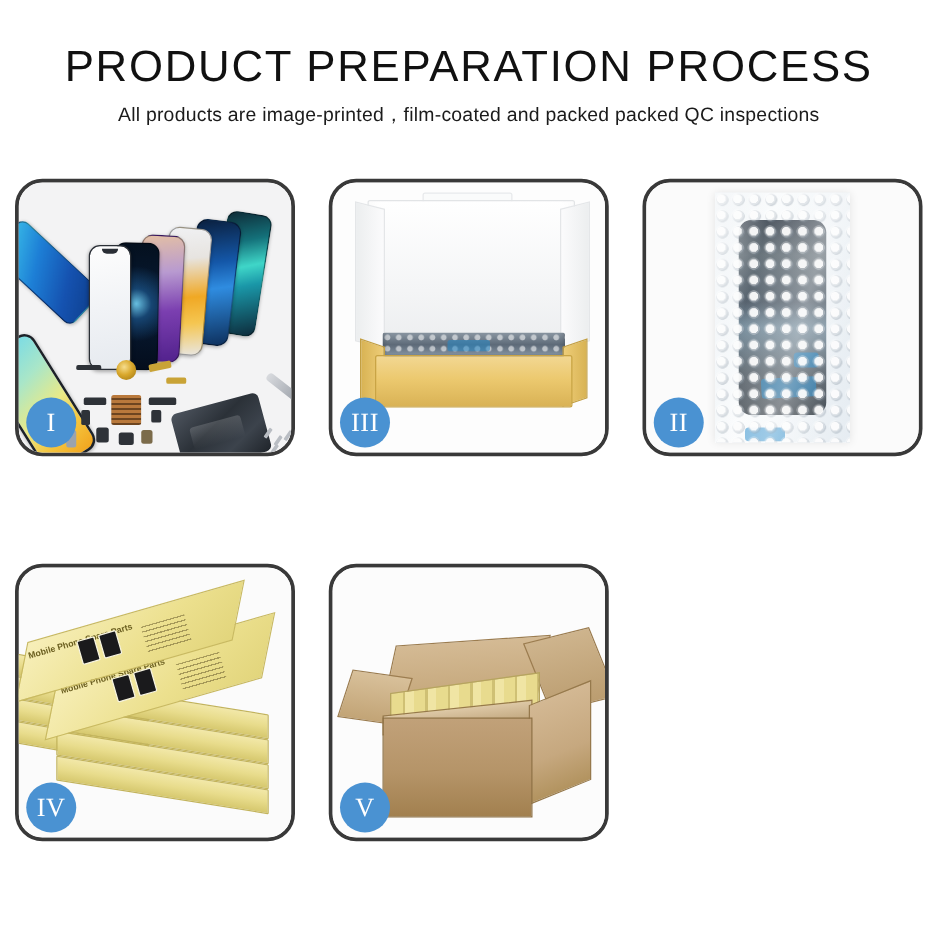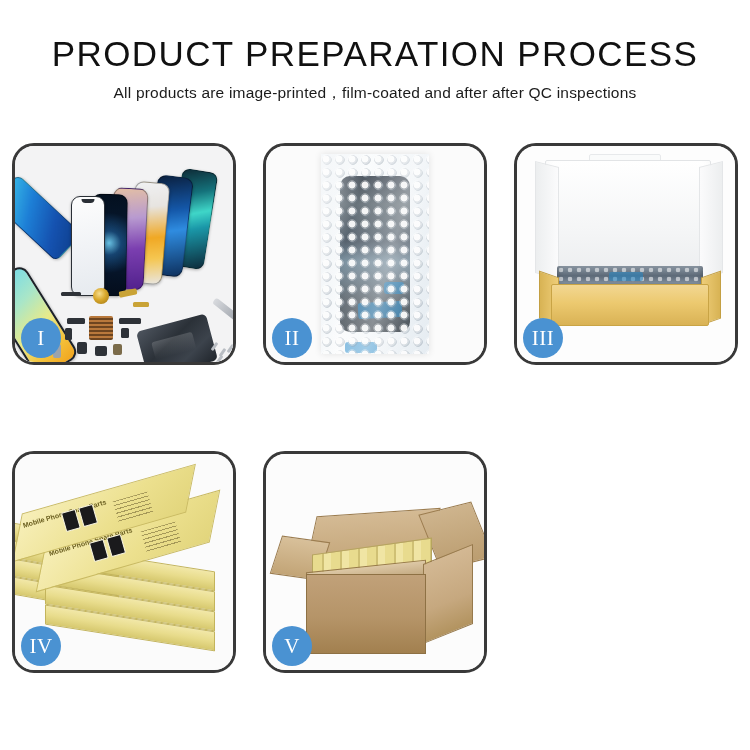--- a/index.html
+++ b/index.html
@@ -498,21 +498,21 @@
     transform: skewY(9deg);
   }
 </style>
 </head>
 <body>
 
 <div class="page">
 
   <div class="header">
     <div class="title">PRODUCT PREPARATION PROCESS</div>
-    <div class="subtitle">All products are image-printed，film-coated and after after QC inspections</div>
+    <div class="subtitle">All products are image-printed，film-coated and packed packed QC inspections</div>
   </div>
 
   <div class="grid">
 
     <div class="panel">
       <div class="panel-photo">
         <div class="p1-bg"></div>
         <div class="scr scr-g2"></div>
         <div class="scr scr-g"></div>
         <div class="scr scr-a"></div>
@@ -545,45 +545,45 @@
           <i style="left:8px;top:6px;"></i>
           <i style="left:16px;top:2px;"></i>
           <i style="left:5px;top:13px;"></i>
         </div>
       </div>
       <div class="badge">I</div>
     </div>
 
     <div class="panel">
       <div class="panel-photo">
-        <div class="p2-bg"></div>
-        <div class="bubble-sheet"></div>
-        <div class="bubble-phone"></div>
-        <div class="bubble-blue1"></div>
-        <div class="bubble-blue2"></div>
-        <div class="bubble-blue3"></div>
-        <div class="bubbles"></div>
-        <div class="bubble-gloss"></div>
-      </div>
-      <div class="badge">II</div>
-    </div>
-
-    <div class="panel">
-      <div class="panel-photo">
         <div class="p3-bg"></div>
         <div class="lid-top-tab"></div>
         <div class="lid-back"></div>
         <div class="lid-flap-l"></div>
         <div class="lid-flap-r"></div>
         <div class="box-inner-items"></div>
         <div class="box-left-wall"></div>
         <div class="box-right-wall"></div>
         <div class="box-front"></div>
       </div>
       <div class="badge">III</div>
+    </div>
+
+    <div class="panel">
+      <div class="panel-photo">
+        <div class="p2-bg"></div>
+        <div class="bubble-sheet"></div>
+        <div class="bubble-phone"></div>
+        <div class="bubble-blue1"></div>
+        <div class="bubble-blue2"></div>
+        <div class="bubble-blue3"></div>
+        <div class="bubbles"></div>
+        <div class="bubble-gloss"></div>
+      </div>
+      <div class="badge">II</div>
     </div>
 
     <div class="panel">
       <div class="panel-photo">
         <div class="p4-bg"></div>
 
           <div class="ybox" style="left:-2px;top:78px;width:104px;height:16px;transform:skewY(10deg);"></div>
           <div class="ybox" style="left:-2px;top:96px;width:104px;height:16px;transform:skewY(10deg);"></div>
           <div class="ybox" style="left:-2px;top:114px;width:104px;height:16px;transform:skewY(10deg);"></div>
           <div class="ybox" style="left:-2px;top:132px;width:104px;height:16px;transform:skewY(10deg);"></div>

